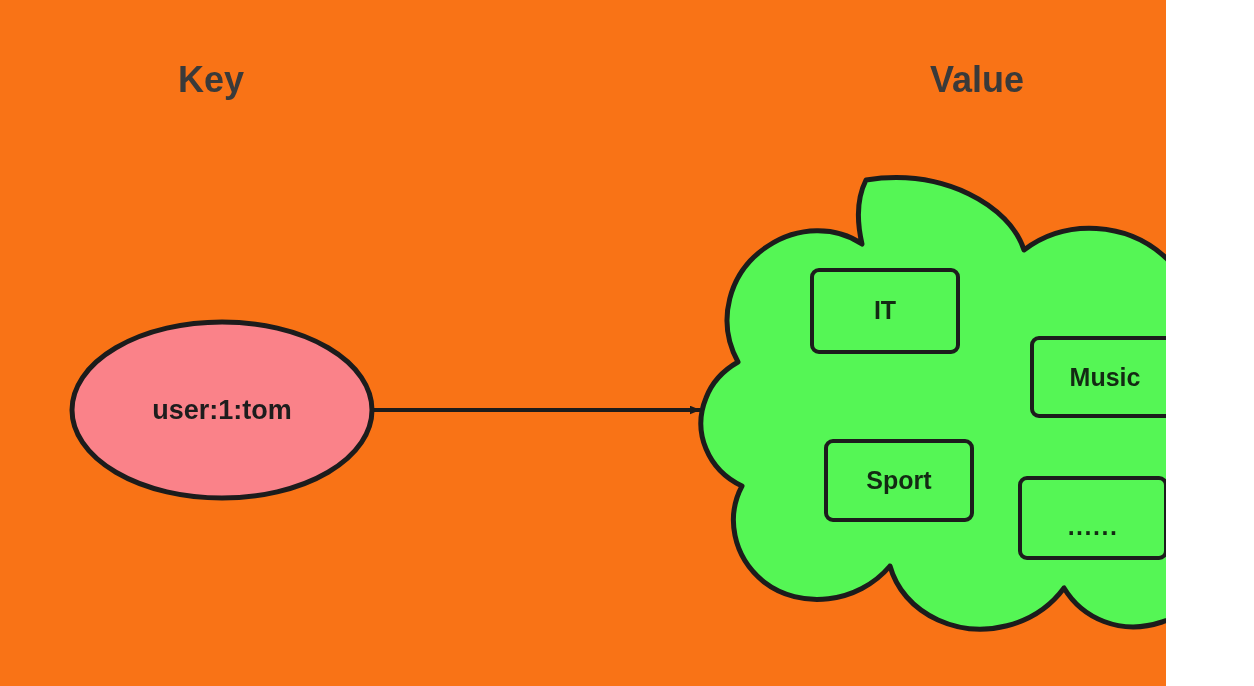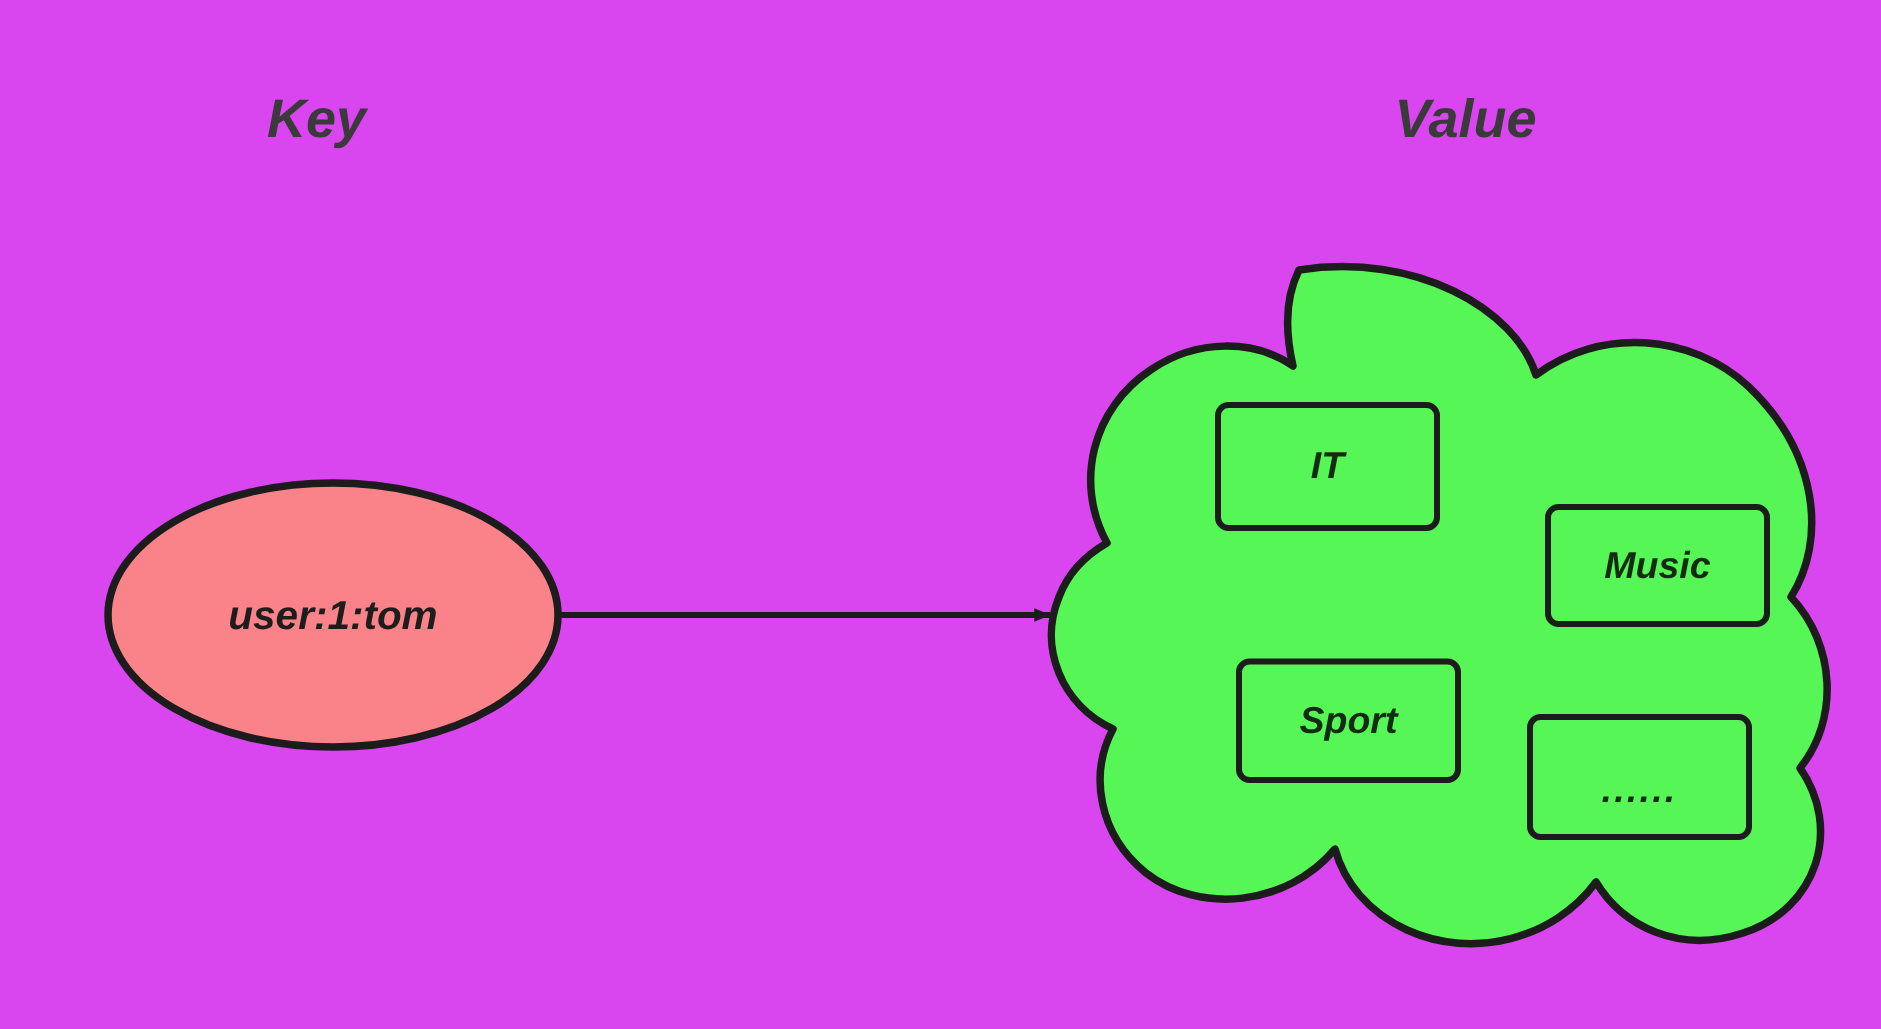--- a/index.html
+++ b/index.html
@@ -6,25 +6,24 @@
   html, body {
     margin: 0;
     padding: 0;
     background: #ffffff;
   }
   body {
     font-family: "Liberation Sans", "DejaVu Sans", sans-serif;
   }
   #canvas {
     position: relative;
-    width: 1254px;
+    width: 1166px;
     height: 686px;
-    background: #d946ef;
+    background: #f97316;
     overflow: hidden;
-    font-style: italic;
   }
   #diagram-svg {
     position: absolute;
     left: 0;
     top: 0;
     width: 1254px;
     height: 686px;
     display: block;
   }
   .hdr-label {

